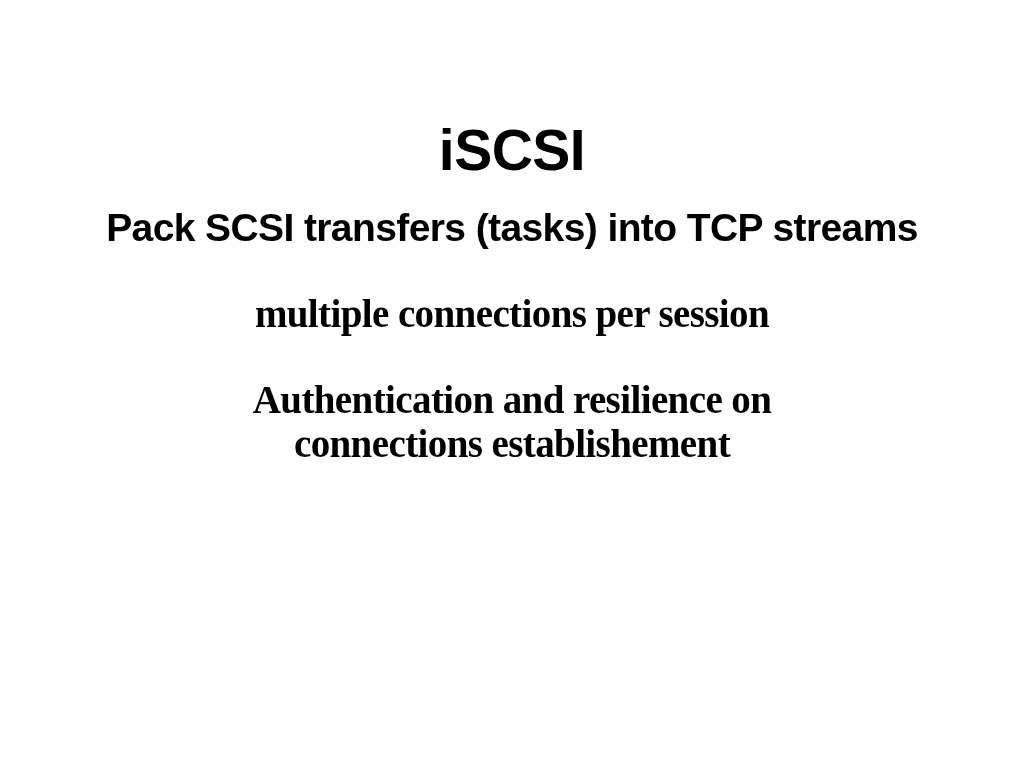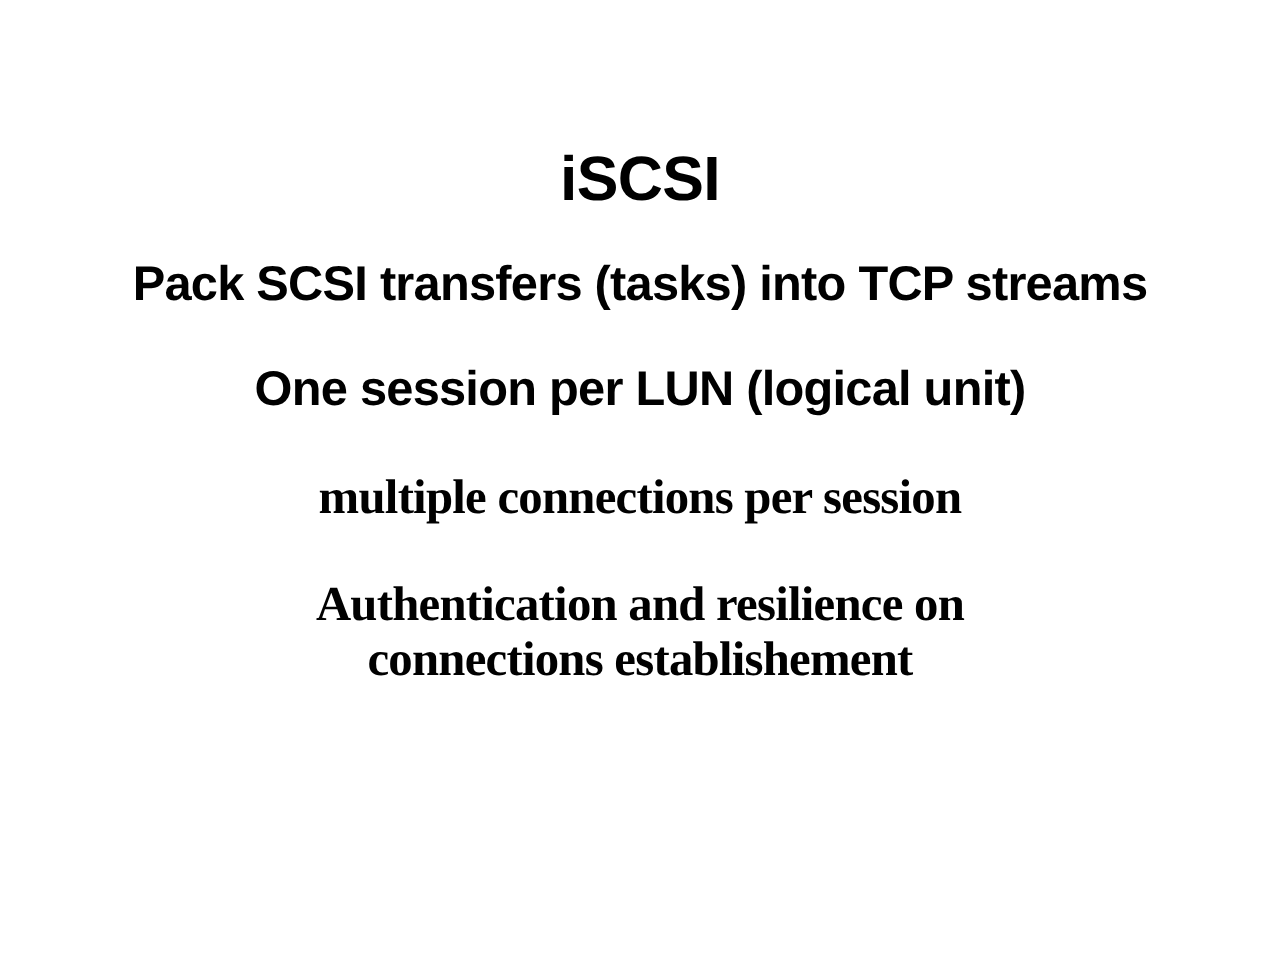--- a/index.html
+++ b/index.html
@@ -25,21 +25,21 @@
 
   .slide-title {
     position: absolute;
     left: 0;
     right: 0;
     top: 84px;
     text-align: center;
     color: #000000;
     font-family: "Liberation Sans", sans-serif;
     font-weight: 700;
-    font-size: 50px;
+    font-size: 57px;
     line-height: 1.0;
     letter-spacing: -0.5px;
     white-space: nowrap;
   }
 
   .slide-body {
     position: absolute;
     left: 0;
     right: 0;
     top: 206px;
@@ -79,23 +79,20 @@
 <div class="slide">
 
   <h1 class="slide-title">iSCSI</h1>
 
   <div class="slide-body">
 
     <div class="body-block">
       <span class="body-line">Pack SCSI transfers (tasks) into TCP streams</span>
     </div>
 
-    <div class="body-block">
-      <span class="body-line">One session per LUN (logical unit)</span>
-    </div>
 
     <div class="body-block block-multiline">
       <span class="body-line">multiple connections per session</span>
     </div>
 
     <div class="body-block block-multiline">
       <span class="body-line">Authentication and resilience on</span>
       <span class="body-line">connections establishement</span>
     </div>
 

